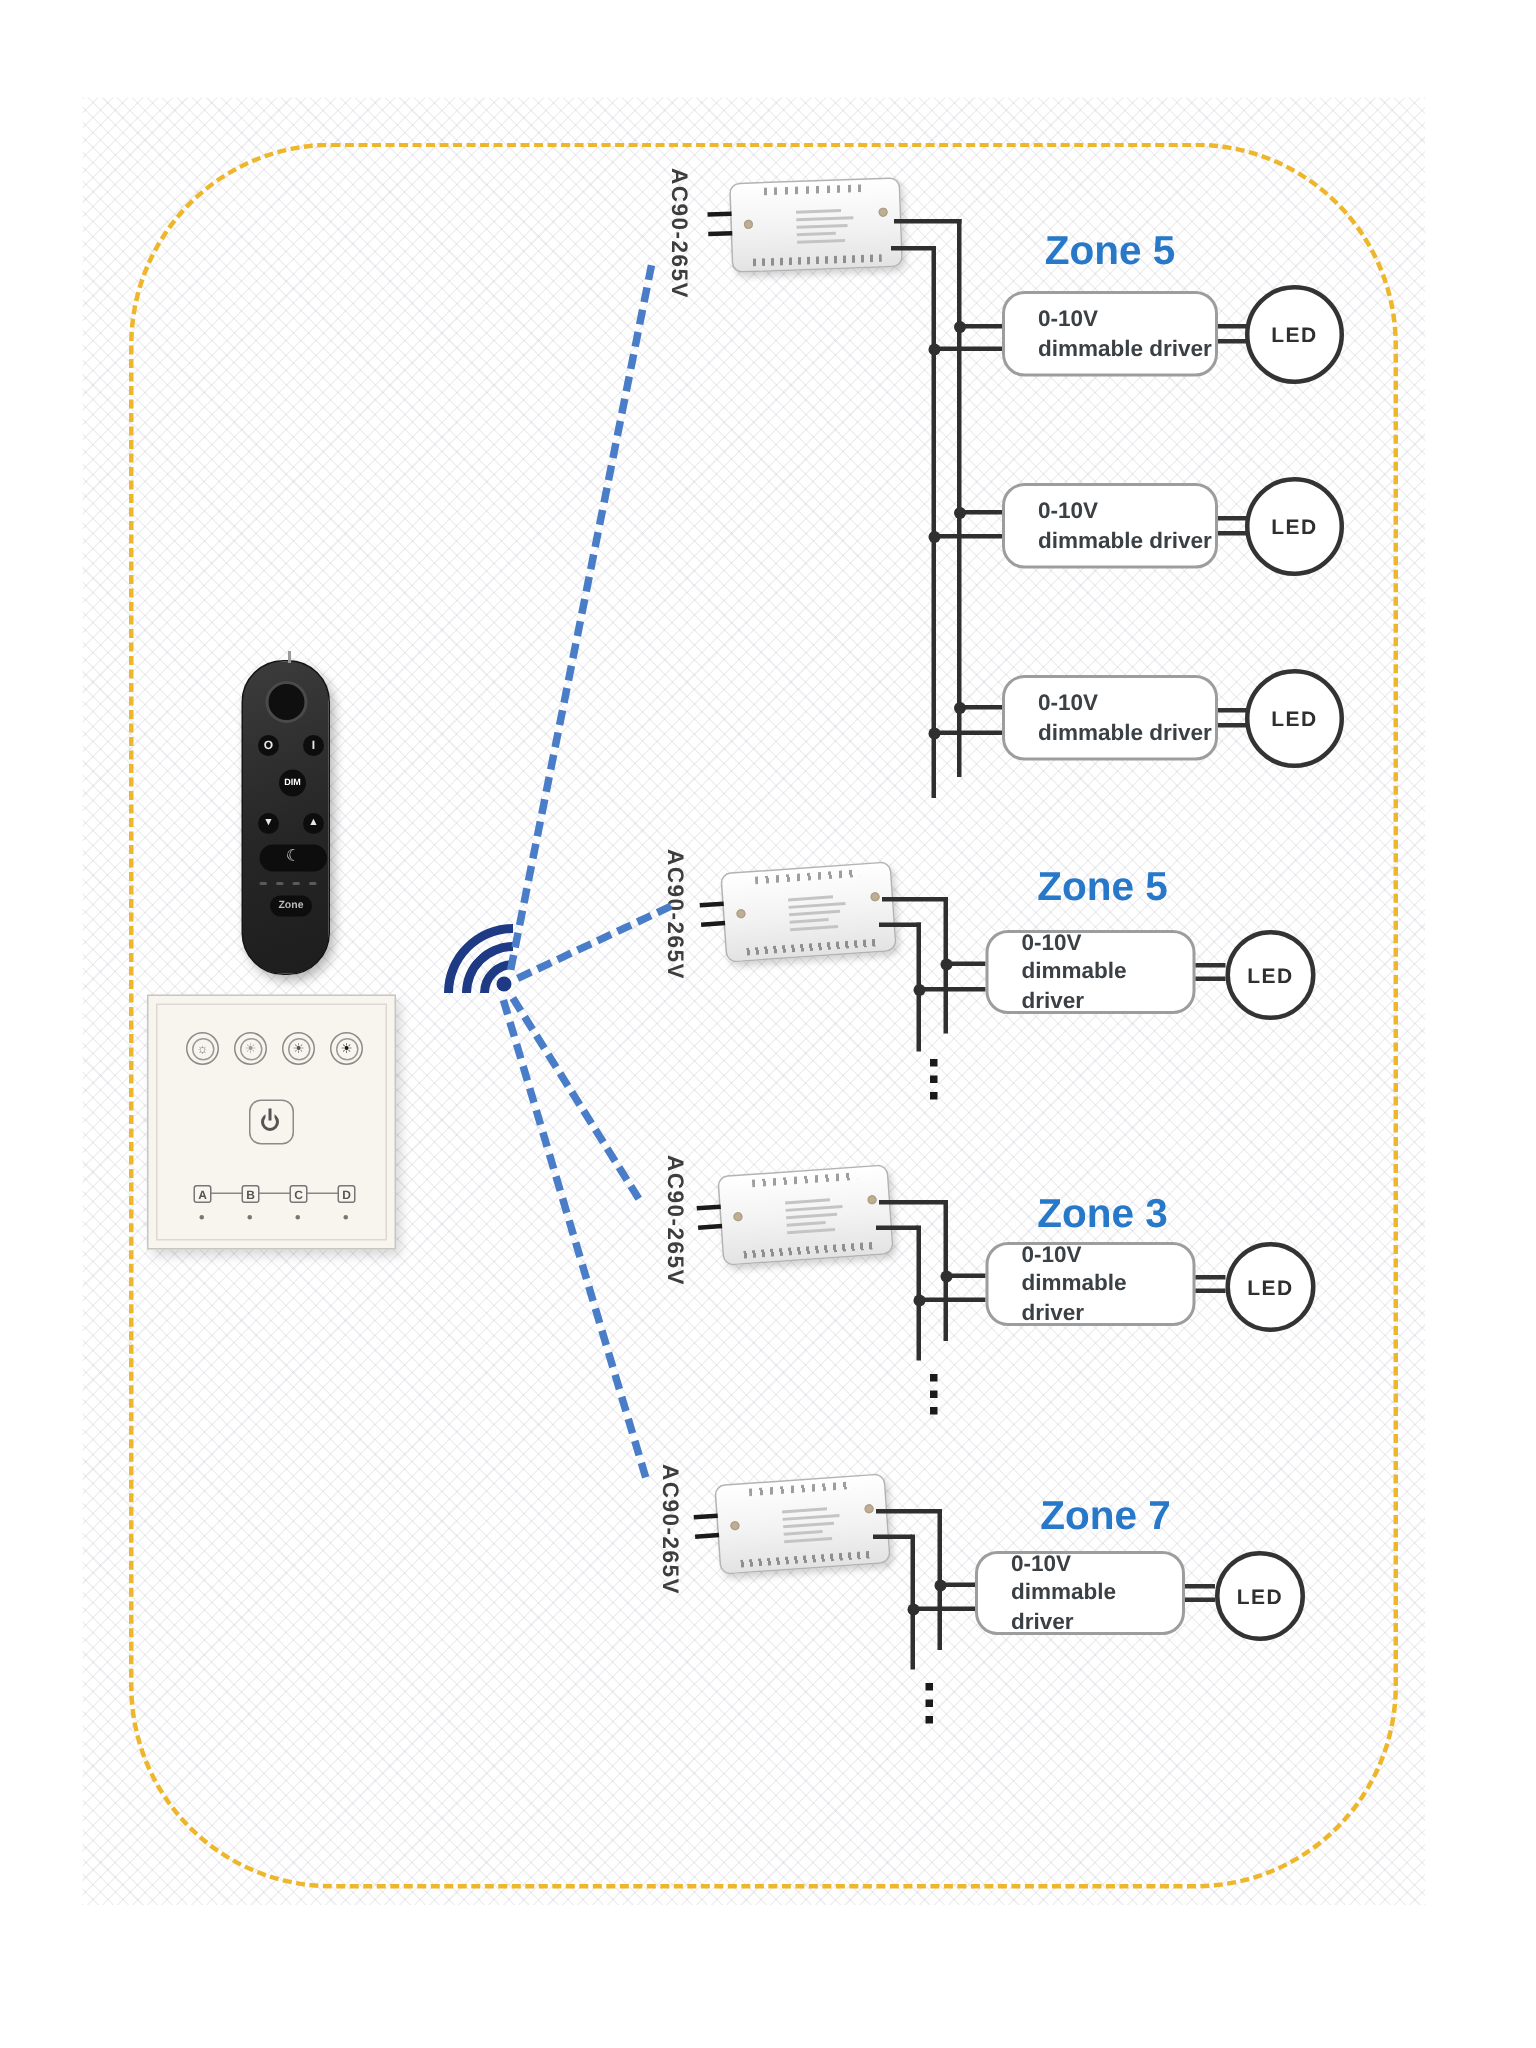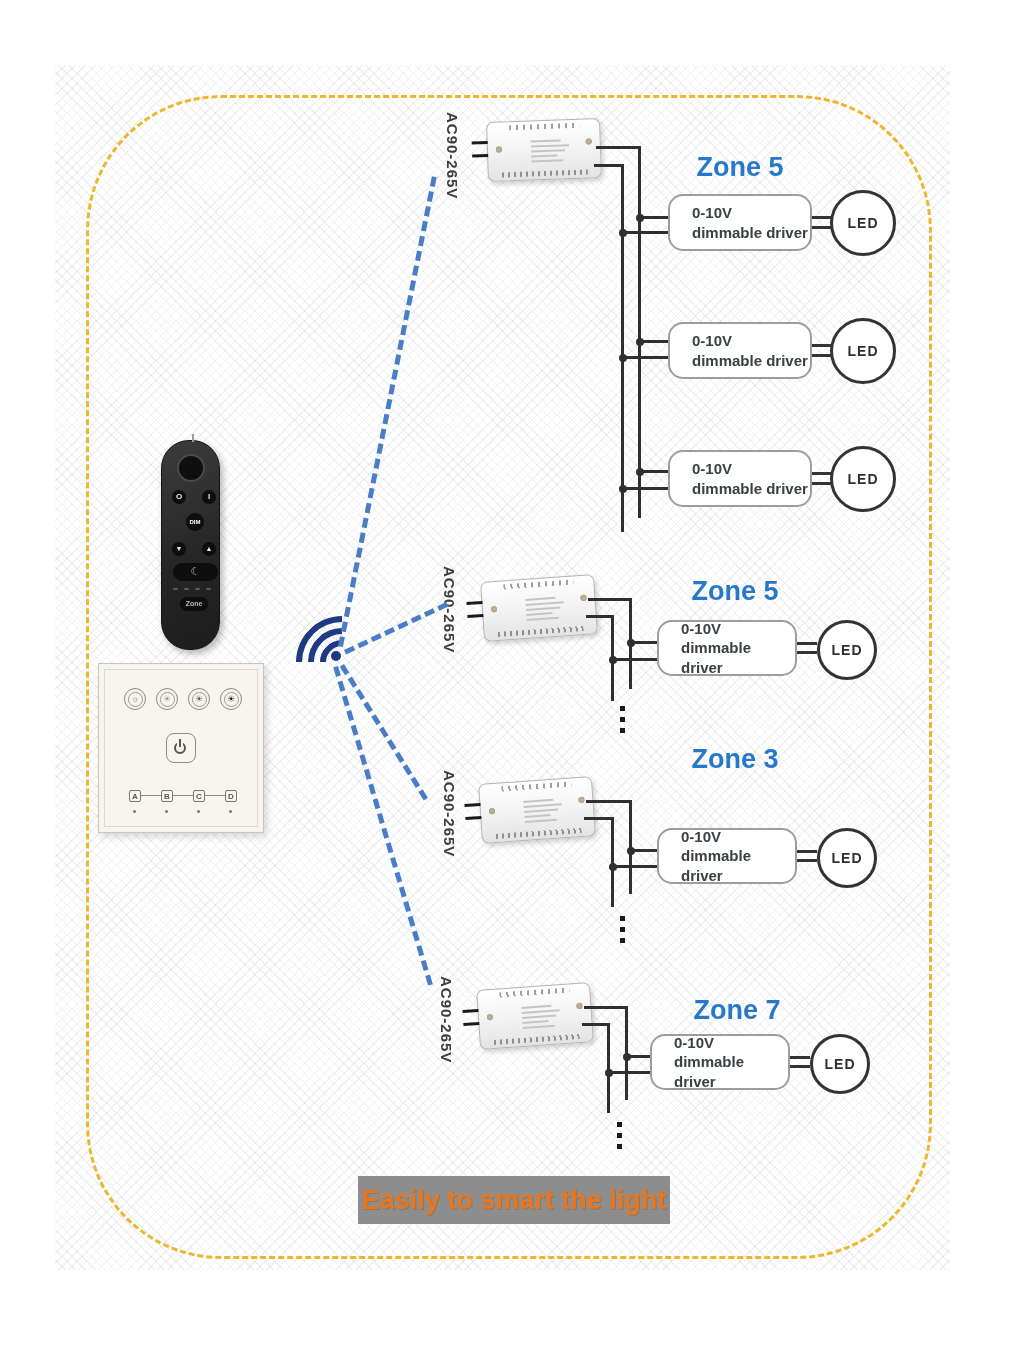--- a/index.html
+++ b/index.html
@@ -210,21 +210,21 @@
     <div class="print">
         <i style="width:80%"></i>
         <i></i>
         <i style="width:90%"></i>
         <i style="width:70%"></i>
         <i style="width:85%"></i>
       </div>
     <div class="stub" style="top:18px;"></div>
     <div class="stub" style="top:31px;"></div>
   </div>
-  <div class="zone-title" style="left:650px;top:744px;">Zone 3</div>
+  <div class="zone-title" style="left:650px;top:794px;">Zone 3</div>
 
   <div class="wire" style="left:586px;top:800px;width:44px;height:3px;"></div>
   <div class="wire" style="left:629px;top:800px;width:3px;height:94px;"></div>
   <div class="wire" style="left:584px;top:817px;width:28px;height:3px;"></div>
   <div class="wire" style="left:611px;top:817px;width:3px;height:90px;"></div>
   <div class="wire" style="left:629px;top:849px;width:28px;height:3px;"></div>
   <div class="wire" style="left:611px;top:865px;width:46px;height:3px;"></div>
   <div class="dot" style="left:627px;top:847px;"></div>
   <div class="dot" style="left:609px;top:863px;"></div>
   <div class="ellip" style="left:620px;top:916px;"></div>
@@ -324,14 +324,13 @@
     <div class="p-sq" style="left:30px;">A</div>
     <div class="p-sq" style="left:62px;">B</div>
     <div class="p-sq" style="left:94px;">C</div>
     <div class="p-sq" style="left:126px;">D</div>
     <div class="p-dot" style="left:34px;"></div>
     <div class="p-dot" style="left:66px;"></div>
     <div class="p-dot" style="left:98px;"></div>
     <div class="p-dot" style="left:130px;"></div>
   </div>
 
-  <div class="banner">Easily to smart the light</div>
 </div>
 
 </body></html>

